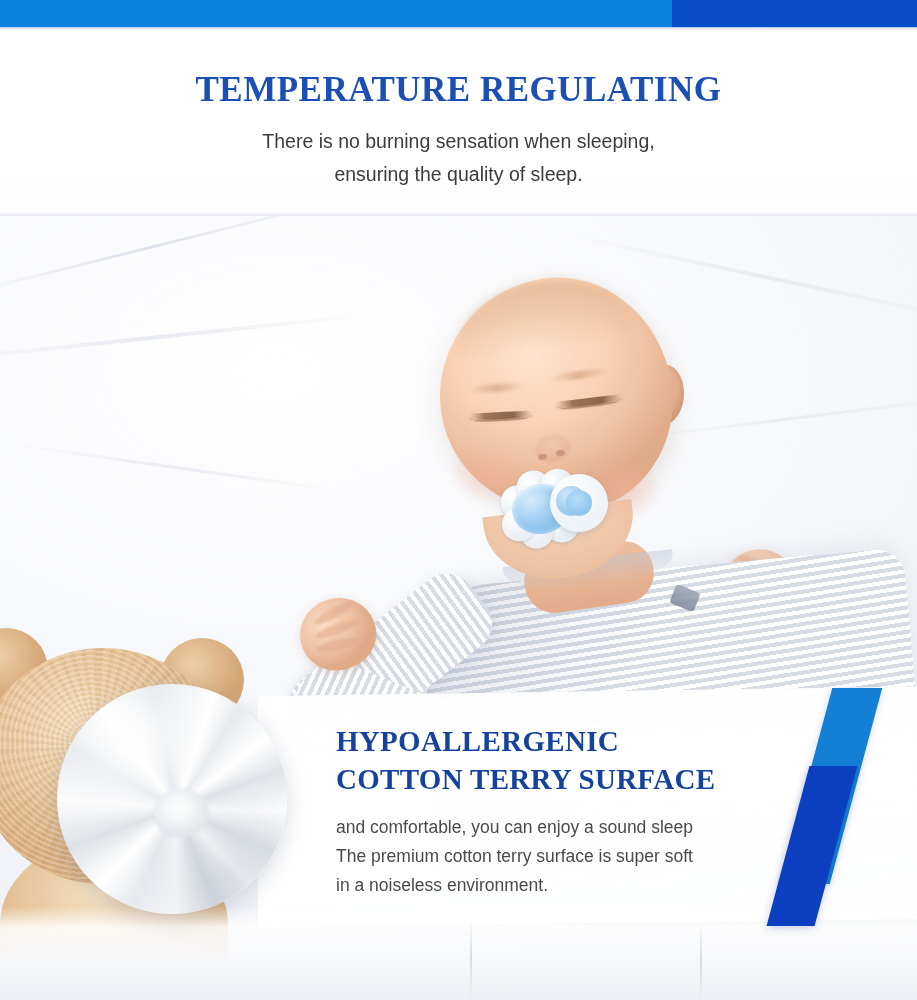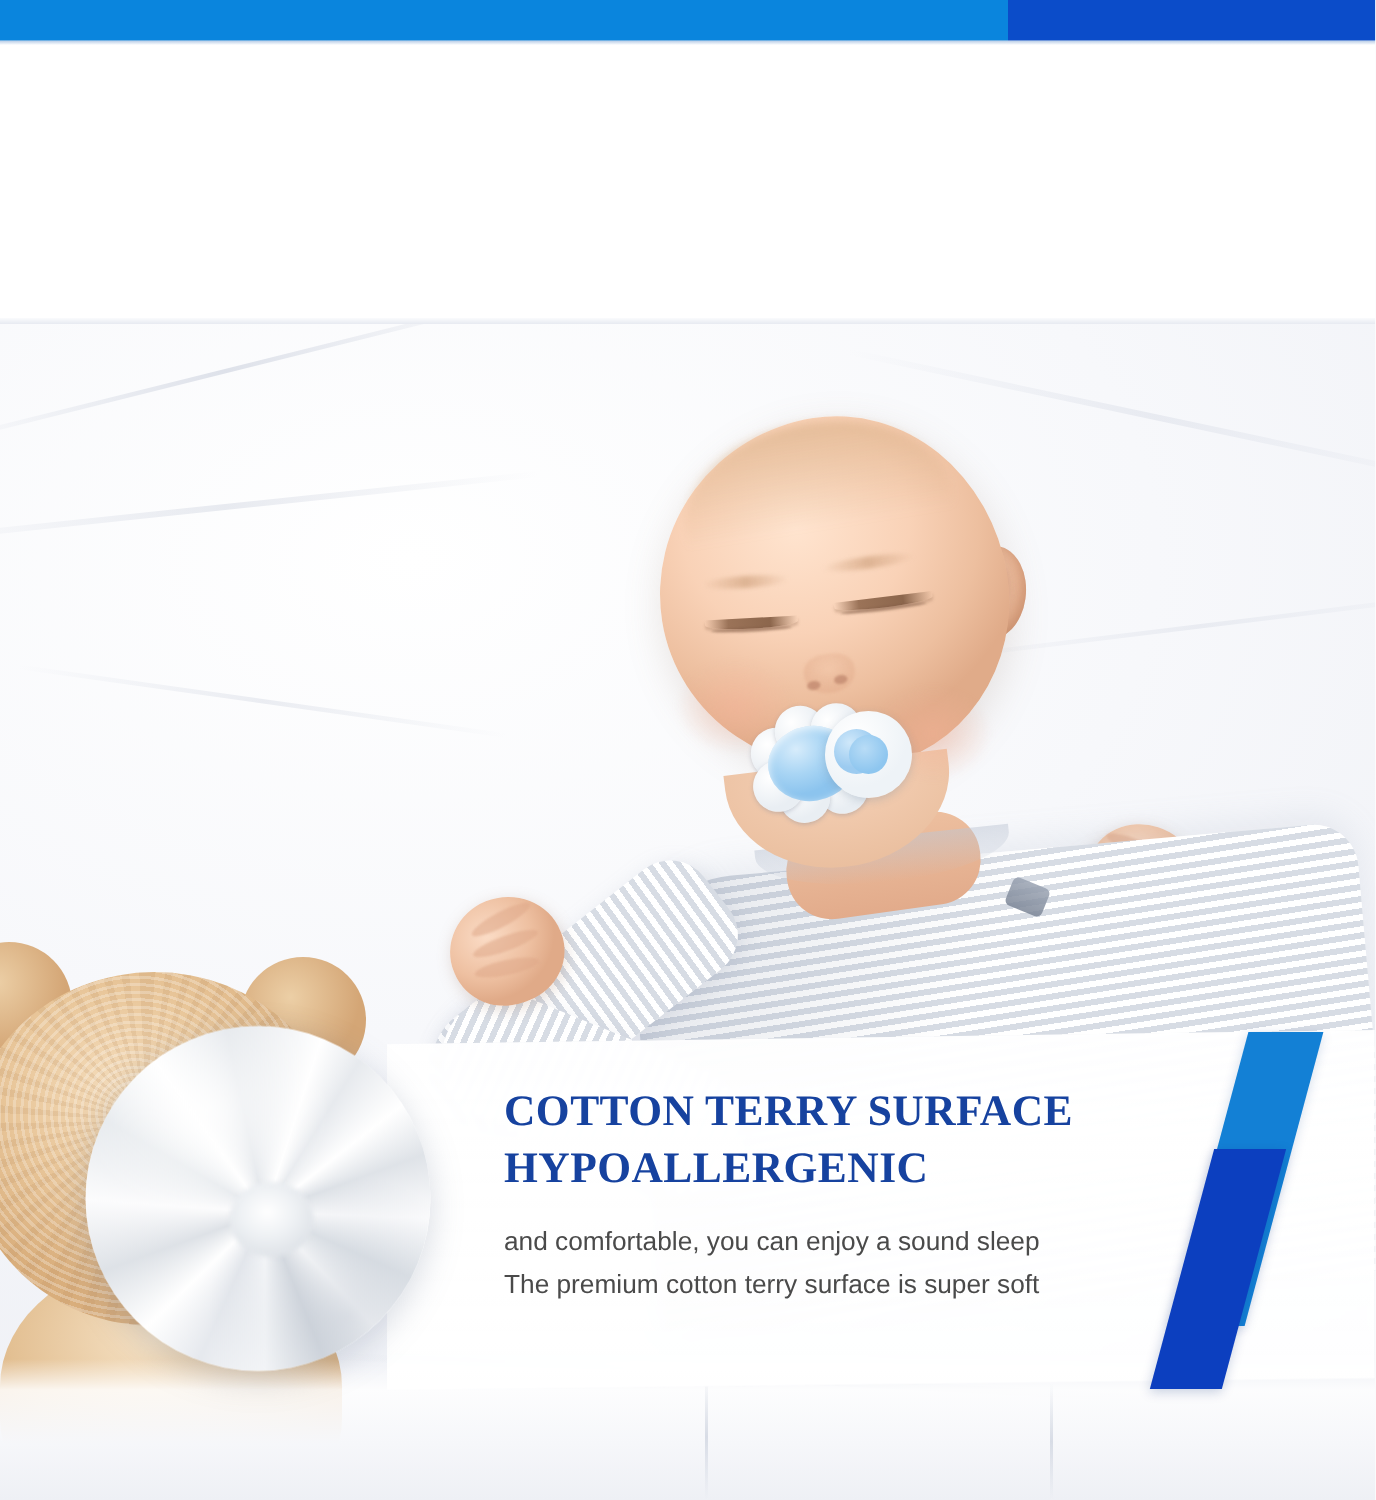--- a/index.html
+++ b/index.html
@@ -252,20 +252,27 @@
 <body>
 
 <div class="page">
 
   <div class="topbar">
     <div class="topbar-left"></div>
     <div class="topbar-right"></div>
   </div>
   <div class="topbar-shadow"></div>
 
+  <div class="header">
+    <div class="header-title">TEMPERATURE REGULATING</div>
+    <div class="header-sub">
+      <div>There is no burning sensation when sleeping,</div>
+      <div>ensuring the quality of sleep.</div>
+    </div>
+  </div>
   <div class="header-rule"></div>
 
   <div class="photo">
 
     <div class="sheet"></div>
     <div class="crease c1"></div>
     <div class="crease c2"></div>
     <div class="crease c3"></div>
     <div class="crease c4"></div>
     <div class="crease c5"></div>
@@ -342,27 +349,28 @@
     <div class="fg-crease" style="left:470px; top:700px; height:84px;"></div>
     <div class="fg-crease" style="left:700px; top:706px; height:78px;"></div>
   </div>
 
   <div class="card"></div>
 
   <div class="accent accent-light"></div>
   <div class="accent accent-dark"></div>
 
   <div class="card-title">
+    <div>HYPOALLERGENIC</div>
     <div>COTTON TERRY SURFACE</div>
-    <div>HYPOALLERGENIC</div>
   </div>
 
   <div class="card-body">
     <div>and comfortable, you can enjoy a sound sleep</div>
     <div>The premium cotton terry surface is super soft</div>
+    <div>in a noiseless environment.</div>
   </div>
 
   <div class="swatch-wrap">
     <div class="swatch">
       <div class="swatch-hi"></div>
       <div class="swatch-sh"></div>
       <div class="swatch-core"></div>
     </div>
   </div>
 

